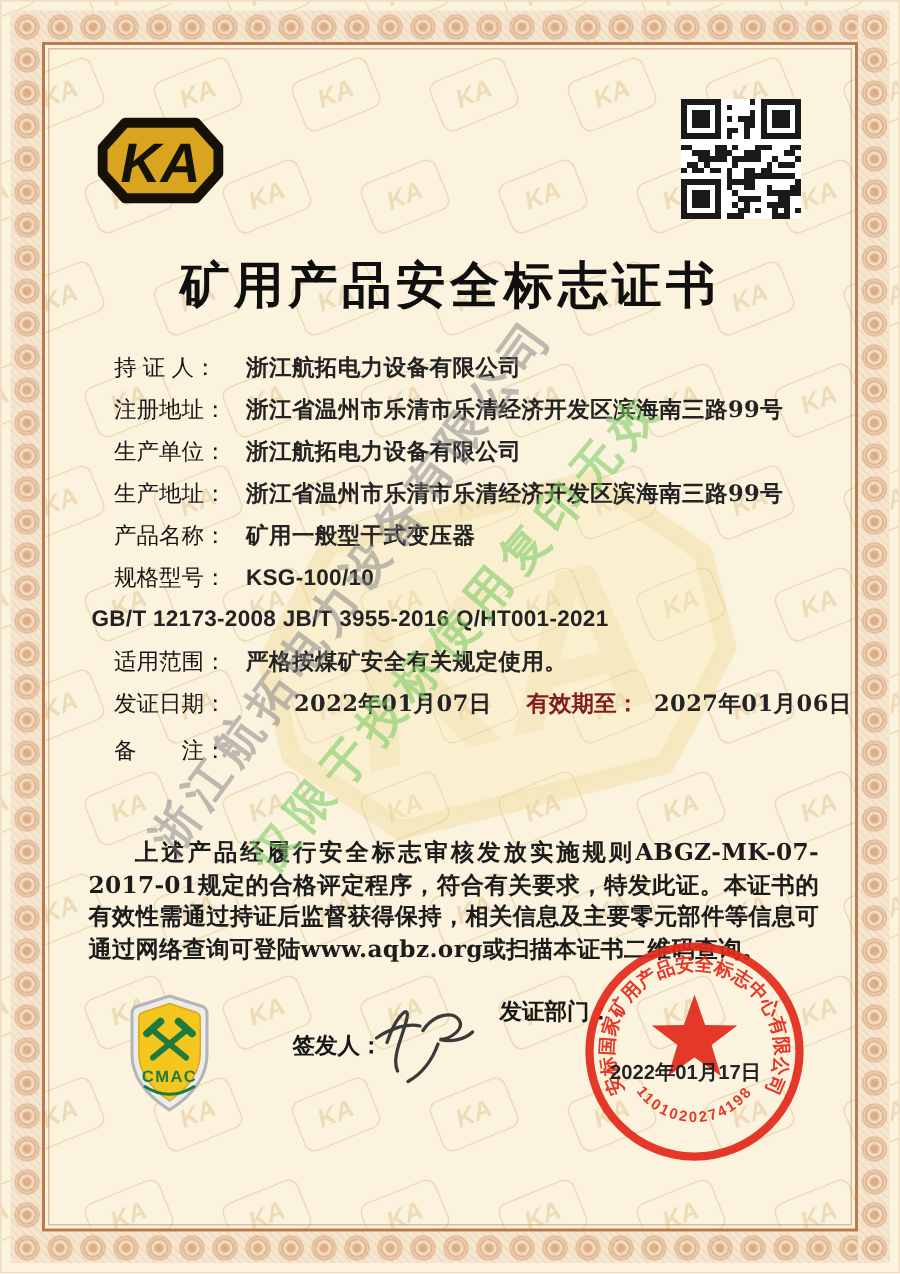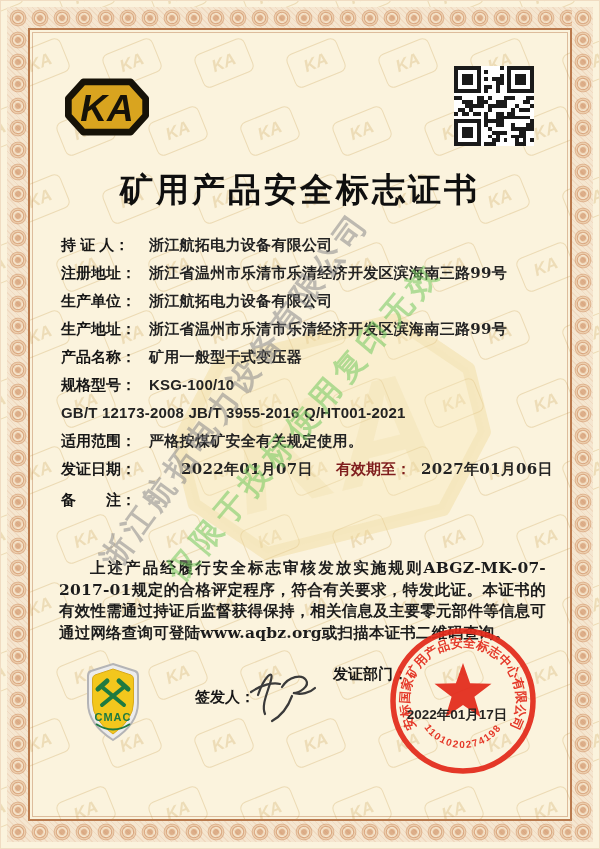--- a/index.html
+++ b/index.html
@@ -34,21 +34,21 @@
   .ka-logo{position:absolute;left:64px;top:75px;width:84px;height:62px;}
   .cert-no{position:absolute;left:150px;top:97px;width:330px;text-align:center;
            font-family:"Liberation Serif",serif;font-size:15px;color:#1b1b1b;letter-spacing:.5px;}
   .qr{position:absolute;left:453px;top:65px;width:80px;height:80px;}
 
   .title{position:absolute;left:0;right:0;top:167px;text-align:center;font-size:33px;font-weight:900;
          color:#0f0f0f;letter-spacing:3px;}
 
   .rows{position:absolute;left:60px;top:235px;width:484px;}
   .row{display:flex;align-items:baseline;height:28px;font-size:15px;white-space:nowrap;}
-  .row .lbl{font-weight:bold;color:#161616;flex:0 0 88px;}
+  .row .lbl{font-weight:normal;color:#161616;flex:0 0 88px;margin-left:15px;}
   .row.wide .lbl{flex:0 0 169px;}
   .row .val{font-weight:bold;color:#232323;font-family:"DejaVu Serif",serif;letter-spacing:.3px;}
   .row .val.latin{font-family:"Liberation Sans",sans-serif;letter-spacing:.2px;}
   .row.dates .v1{flex:0 0 155px;margin-left:32px;}
   .row.dates .lbl2{flex:0 0 85px;font-weight:bold;color:#7f1d1d;}
   .row.remark{margin-top:3px;}
 
   .statement{position:absolute;left:58px;width:487px;top:556px;font-size:15.5px;line-height:21.5px;
              text-align:justify;text-indent:2em;font-weight:bold;color:#1c1c1c;
              font-family:"DejaVu Serif",serif;letter-spacing:.2px;}

